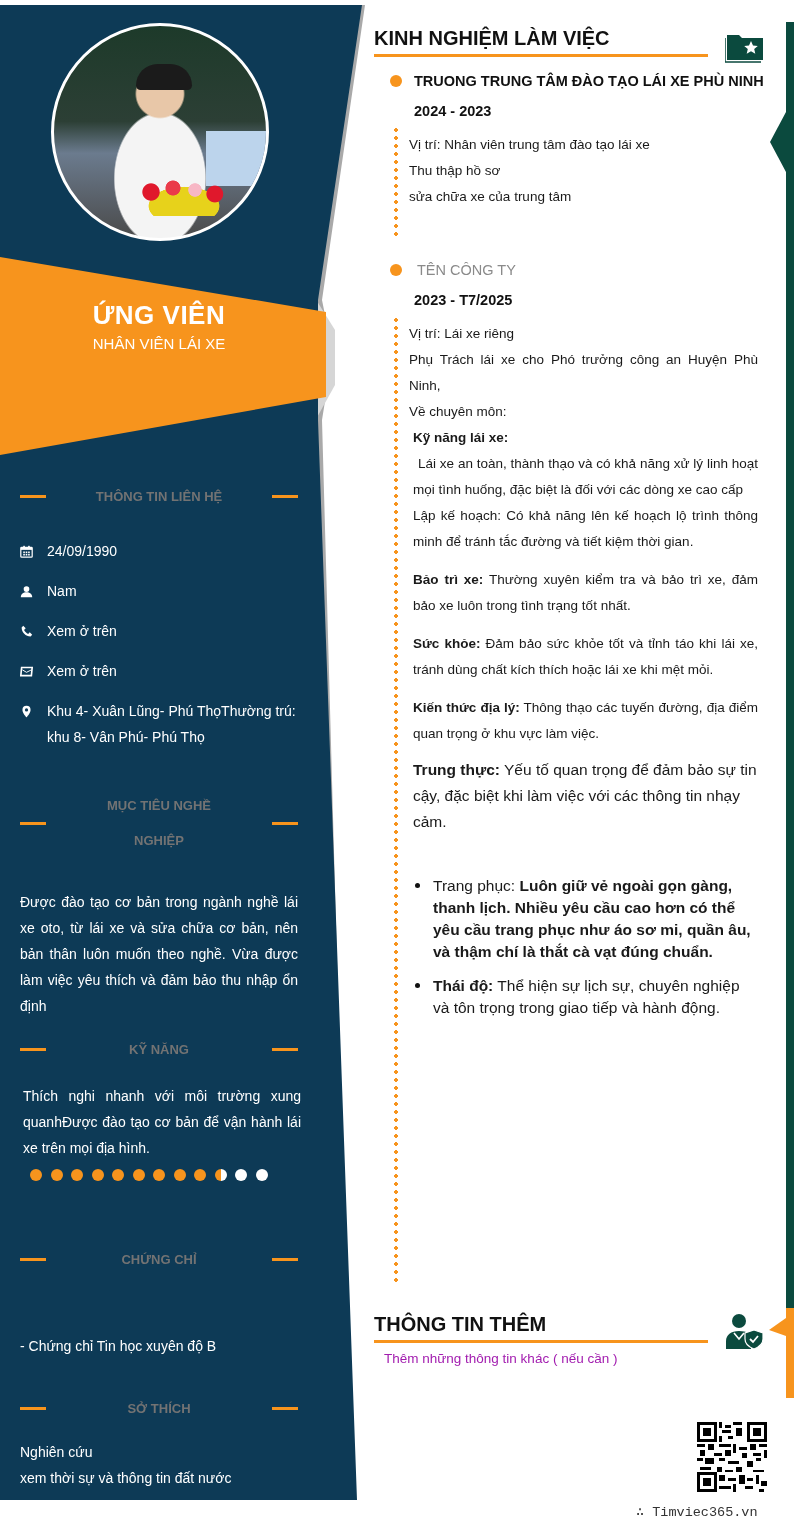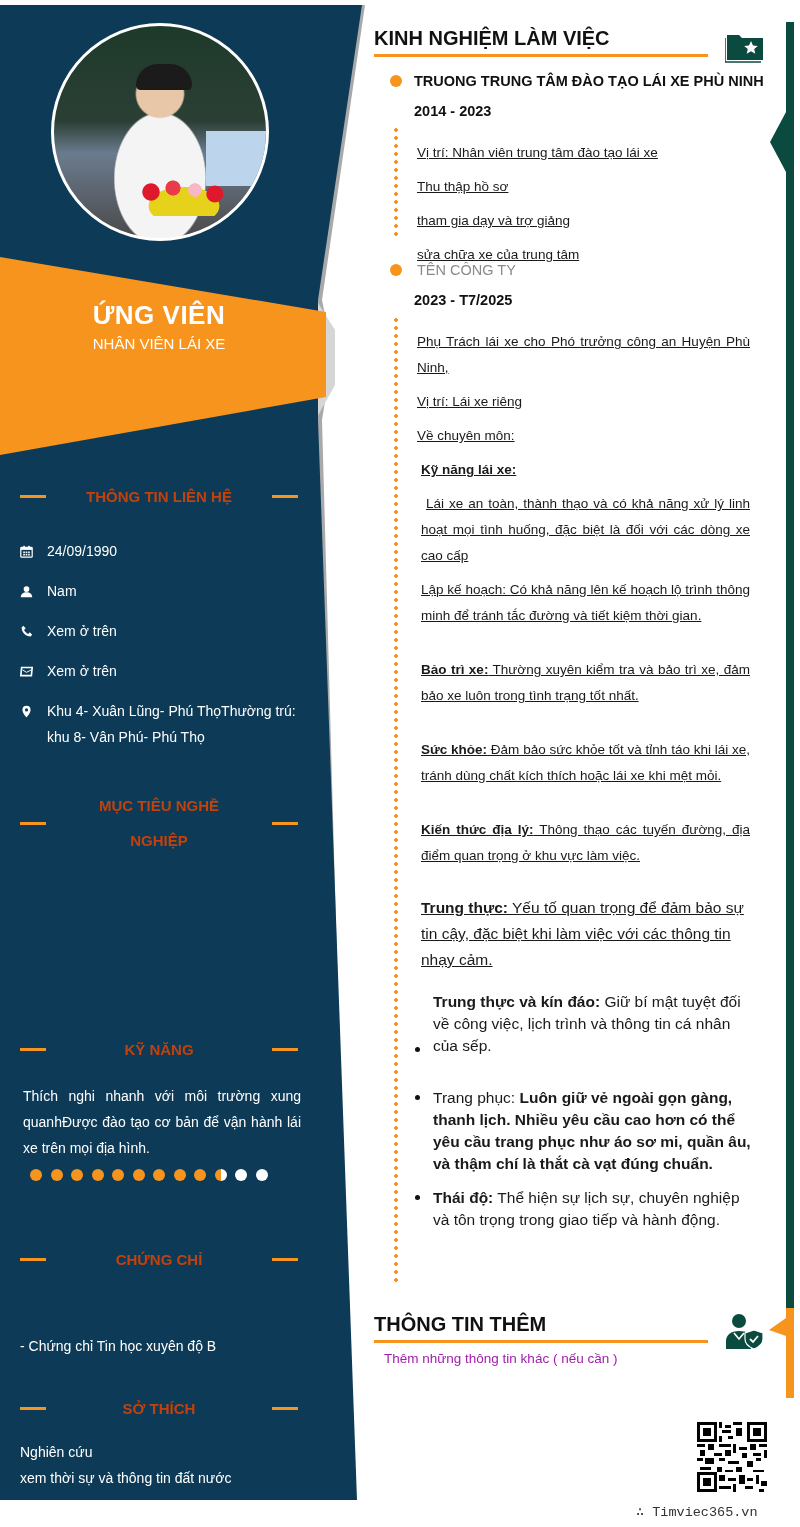--- a/index.html
+++ b/index.html
@@ -30,21 +30,21 @@
     .avatar .box { position: absolute; right: 0; top: 105px; width: 60px; height: 55px; background: #bcd4ec; }
 
     .name-block { position: absolute; left: 0; top: 300px; width: 318px; text-align: center; }
     .name { font-size: 26px; font-weight: bold; letter-spacing: 0.5px; color: #ffffff; }
     .job { font-size: 15px; margin-top: 4px; color: #ffffff; }
 
     .side-title {
       position: absolute; left: 20px; width: 278px; display: flex; align-items: center;
     }
     .side-title .dash { width: 26px; height: 3px; background: #f7941d; flex: none; }
-    .side-title .txt { flex: 1; text-align: center; font-size: 15px; font-weight: bold; line-height: 35px; color: #c2410c; }
+    .side-title .txt { flex: 1; text-align: center; font-size: 13px; font-weight: bold; line-height: 35px; color: #737373; }
 
     .contact-list { position: absolute; left: 20px; top: 528px; width: 280px; list-style: none; margin-top: 10px; }
     .contact-list li { display: flex; align-items: flex-start; font-size: 14px; line-height: 26px; margin-bottom: 14px; }
     .contact-list .ic { width: 27px; flex: none; display: flex; align-items: center; height: 26px; }
     .contact-list .ic svg { width: 13px; height: 13px; fill: #ffffff; }
 
     .side-para { position: absolute; left: 20px; width: 278px; font-size: 14px; line-height: 26px; text-align: justify; color: #ffffff; }
     .skill-dots { position: absolute; left: 30px; top: 1169px; display: flex; gap: 8.5px; }
     .skill-dots span { width: 12px; height: 12px; border-radius: 50%; background: #f7941d; }
     .skill-dots span.half { background: linear-gradient(90deg, #f7941d 50%, #ffffff 50%); }
@@ -59,21 +59,21 @@
     .bullet-dot { position: absolute; left: 0; width: 12px; height: 12px; border-radius: 50%; background: #f7941d; }
     .company { position: absolute; left: 24px; font-size: 14.5px; font-weight: bold; color: #111; white-space: nowrap; }
     .company.gray { font-weight: normal; color: #8a8a8a; left: 27px; }
     .period { position: absolute; left: 24px; font-size: 14.5px; font-weight: bold; color: #111; }
 
     .timeline { position: absolute; left: 394px; width: 4px;
       background-image: radial-gradient(circle, #f7941d 1.8px, transparent 2px);
       background-size: 4px 8px; background-repeat: repeat-y; }
 
     .desc { position: absolute; left: 409px; width: 349px; font-size: 13.5px; line-height: 26px; color: #1a1a1a; text-align: justify; }
-    .desc p { margin: 8px; text-decoration: underline; }
+    .desc p { margin: 0; }
     .desc .gap { height: 12px; }
     .desc b { font-weight: bold; }
     .desc .inset { padding-left: 4px; }
     .desc .big { font-size: 15.5px; line-height: 26px; text-align: left; }
     .desc ul { list-style: none; padding-left: 0; }
     .desc ul li { position: relative; padding-left: 24px; font-size: 15.5px; line-height: 22px; text-align: left; margin-bottom: 12px; }
     .desc ul li .blt { position: absolute; left: 6px; bottom: 5px; width: 5px; height: 5px; border-radius: 50%; background: #111; }
     .desc ul li .blt.top { bottom: auto; top: 8px; }
 
     .extra-text { position: absolute; left: 384px; top: 1351px; font-size: 13.5px; color: #a21caf; }
@@ -167,20 +167,21 @@
         </span>
         <span>Khu 4- Xuân Lũng- Phú ThọThường trú: khu 8- Vân Phú- Phú Thọ</span>
       </li>
     </ul>
 
     <div class="side-title" style="top:788px">
       <span class="dash"></span>
       <span class="txt" style="padding:0 40px">MỤC TIÊU NGHỀ NGHIỆP</span>
       <span class="dash"></span>
     </div>
+    <div class="side-para" style="top:889px">Được đào tạo cơ bản trong ngành nghề lái xe oto, từ lái xe và sửa chữa cơ bản, nên bản thân luôn muốn theo nghề. Vừa được làm việc yêu thích và đảm bảo thu nhập ổn định</div>
 
     <div class="side-title" style="top:1032px">
       <span class="dash"></span>
       <span class="txt">KỸ NĂNG</span>
       <span class="dash"></span>
     </div>
     <div class="side-para" style="top:1083px; left:23px; width:278px">Thích nghi nhanh với môi trường xung quanhĐược đào tạo cơ bản để vận hành lái xe trên mọi địa hình.</div>
     <div class="skill-dots">
       <span></span>
       <span></span>
@@ -222,52 +223,50 @@
       <path d="M26 12l2 4.5 4.8.4-3.6 3.2 1.1 4.7L26 22.3l-4.3 2.5 1.1-4.7-3.6-3.2 4.8-.4z" fill="#ffffff"></path>
     </svg>
   </div>
 
   <div class="timeline" style="top:126px; height:110px"></div>
   <div class="timeline" style="top:316px; height:966px"></div>
 
   <div class="job-entry" style="top:70px">
     <span class="bullet-dot" style="top:5px"></span>
     <span class="company" style="top:3px">TRUONG TRUNG TÂM ĐÀO TẠO LÁI XE PHÙ NINH</span>
-    <span class="period" style="top:33px">2014 - 2023</span>
+    <span class="period" style="top:33px">2024 - 2023</span>
   </div>
   <div class="desc" style="top:132px">
     <p>Vị trí: Nhân viên trung tâm đào tạo lái xe</p>
     <p>Thu thập hồ sơ</p>
-    <p>tham gia dạy và trợ giảng</p>
     <p>sửa chữa xe của trung tâm</p>
   </div>
 
   <div class="job-entry" style="top:260px">
     <span class="bullet-dot" style="top:4px"></span>
     <span class="company gray" style="top:2px">TÊN CÔNG TY</span>
     <span class="period" style="top:32px">2023 - T7/2025</span>
   </div>
   <div class="desc" style="top:321px">
+    <p>Vị trí: Lái xe riêng</p>
     <p>Phụ Trách lái xe cho Phó trưởng công an Huyện Phù Ninh,</p>
-    <p>Vị trí: Lái xe riêng</p>
     <p>Về chuyên môn:</p>
     <p class="inset"><b>Kỹ năng lái xe:</b></p>
     <p class="inset" style="text-indent:5px">Lái xe an toàn, thành thạo và có khả năng xử lý linh hoạt mọi tình huống, đặc biệt là đối với các dòng xe cao cấp</p>
     <p class="inset">Lập kế hoạch: Có khả năng lên kế hoạch lộ trình thông minh để tránh tắc đường và tiết kiệm thời gian.</p>
     <div class="gap"></div>
     <p class="inset"><b>Bảo trì xe:</b><span> Thường xuyên kiểm tra và bảo trì xe, đảm bảo xe luôn trong tình trạng tốt nhất.</span></p>
     <div class="gap"></div>
     <p class="inset"><b>Sức khỏe:</b><span> Đảm bảo sức khỏe tốt và tỉnh táo khi lái xe, tránh dùng chất kích thích hoặc lái xe khi mệt mỏi.</span></p>
     <div class="gap"></div>
     <p class="inset"><b>Kiến thức địa lý:</b><span> Thông thạo các tuyến đường, địa điểm quan trọng ở khu vực làm việc.</span></p>
     <div class="gap" style="height:10px"></div>
     <p class="inset big"><b>Trung thực:</b><span> Yếu tố quan trọng để đảm bảo sự tin cậy, đặc biệt khi làm việc với các thông tin nhạy cảm.</span></p>
     <div class="gap" style="height:10px"></div>
     <ul>
-      <li style="padding-left:24px"><span class="blt"></span><b>Trung thực và kín đáo:</b><span> Giữ bí mật tuyệt đối về công việc, lịch trình và thông tin cá nhân của sếp.</span></li>
       <li style="margin-top:30px"><span class="blt top"></span><span>Trang phục: </span><b>Luôn giữ vẻ ngoài gọn gàng, thanh lịch. Nhiều yêu cầu cao hơn có thể yêu cầu trang phục như áo sơ mi, quần âu, và thậm chí là thắt cà vạt đúng chuẩn.</b></li>
       <li><span class="blt top"></span><b>Thái độ:</b><span> Thể hiện sự lịch sự, chuyên nghiệp và tôn trọng trong giao tiếp và hành động.</span></li>
     </ul>
   </div>
 
   <div class="main-title" style="top:1313px">THÔNG TIN THÊM</div>
   <div class="corner-icon" style="left:725px; top:1313px">
     <svg width="40" height="36" viewBox="0 0 40 36">
       <circle cx="14" cy="8" r="7" fill="#0b4a3e"></circle>
       <path d="M1 36v-8c0-6 5-10 13-10s11 3 12 5v13z" fill="#0b4a3e"></path>

